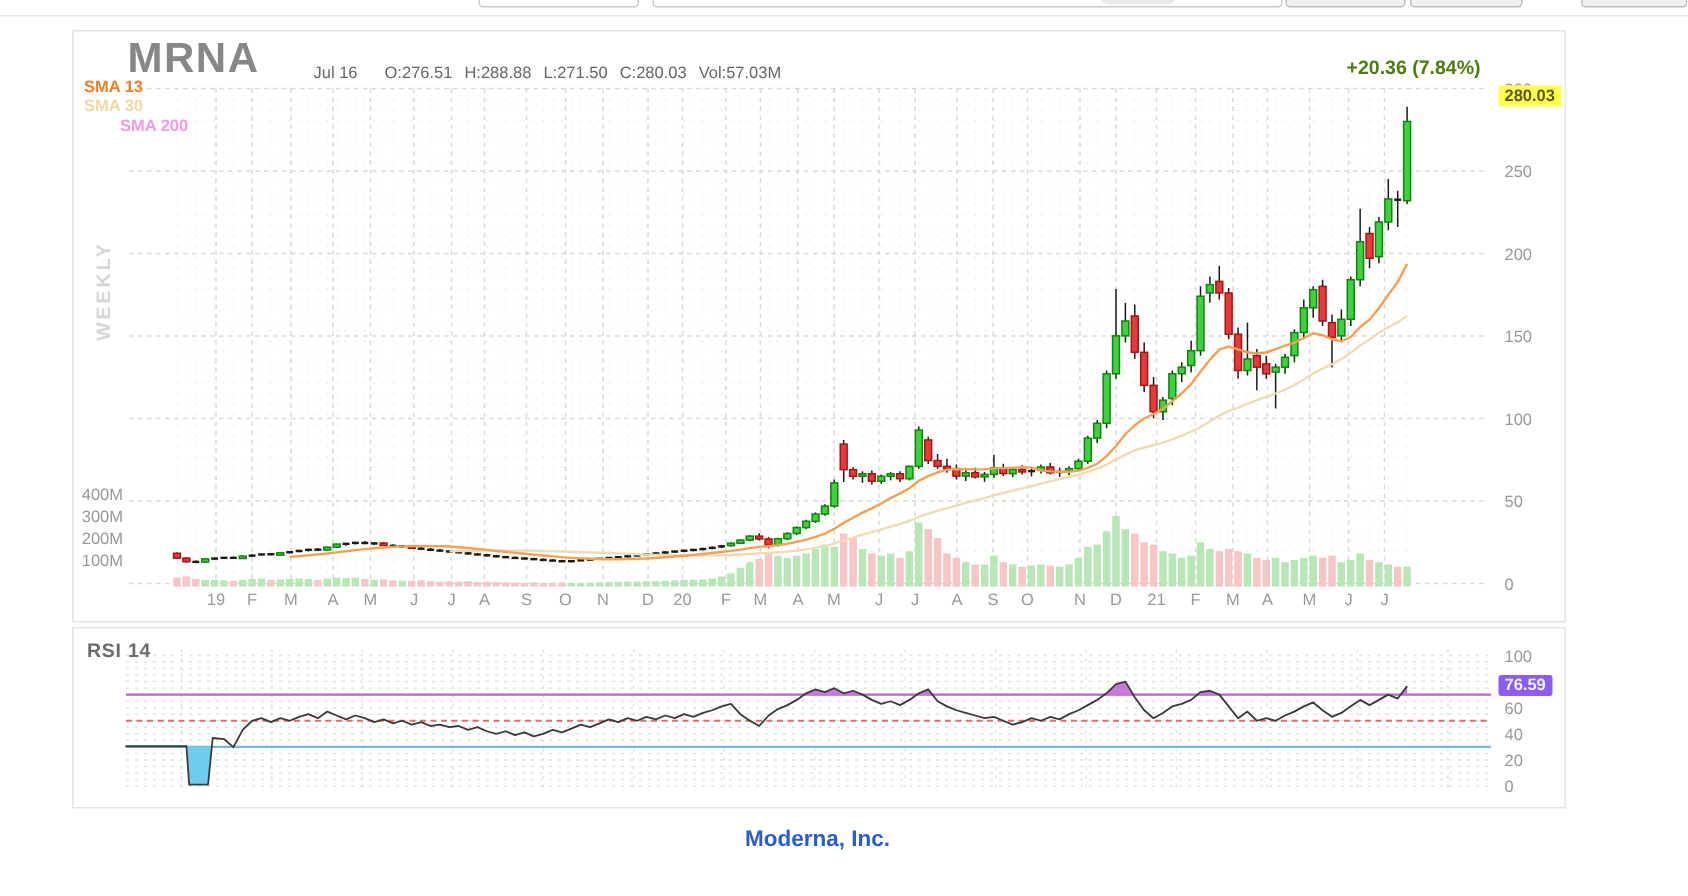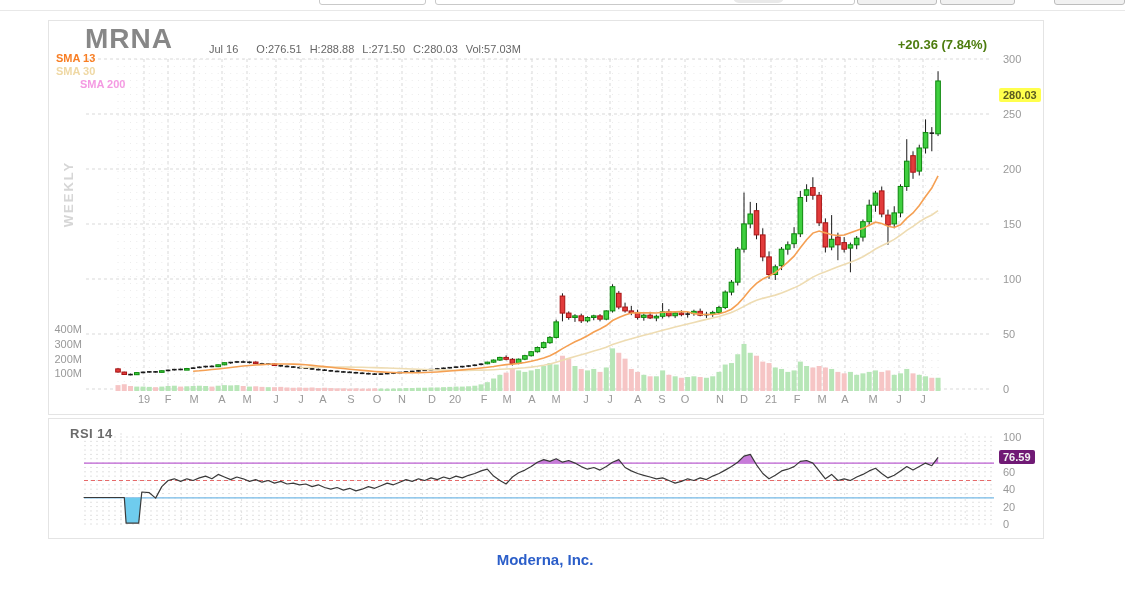--- a/index.html
+++ b/index.html
@@ -20,23 +20,23 @@
   .sym-title{position:absolute;left:36px;top:2px;font-size:28px;font-weight:bold;color:#878787;letter-spacing:1px;}
   .quote-row{position:absolute;left:160px;top:22px;font-size:11px;color:#666;white-space:nowrap;}
   .q-date{margin-right:18px;text-align:center;}
   .q{margin-right:8px;}
   .q-vol{}
   .change{position:absolute;top:16px;right:56px;font-size:13px;font-weight:bold;}
   .legend{position:absolute;left:7px;top:31px;font-size:11px;font-weight:bold;line-height:13px;}
   .watermark{position:absolute;left:-60px;top:165px;width:160px;height:16px;text-align:center;
              transform:rotate(-90deg);font-size:13px;font-weight:bold;color:#d6d6d6;letter-spacing:2px;}
   .badge{position:absolute;font-size:11px;font-weight:bold;padding:1px 4px;border-radius:2px;line-height:12px;}
-  .price-badge{left:950px;top:67px;}
+  .price-badge{left:950px;top:36px;}
   .rsi-badge{left:950px;top:31px;}
-  .rsi-title{position:absolute;left:9px;top:7px;font-size:13px;font-weight:bold;color:#6b6b6b;letter-spacing:.5px;margin-left:12px;}
+  .rsi-title{position:absolute;left:9px;top:7px;font-size:13px;font-weight:bold;color:#6b6b6b;letter-spacing:.5px;}
 
   .footer{position:absolute;left:48px;top:548px;width:994px;text-align:center;}
   .f-sym{color:#3a6bd0;font-size:13px;}
   .f-exch{color:#444;font-size:11px;margin-left:5px;}
   .f-company{color:#2b5ec9;font-size:15px;font-weight:bold;margin-top:3px;}
 </style>
 </head>
 <body>
 
 <div class="stage">
@@ -747,19 +747,19 @@
         <g>
           <text x="954" y="22" font-size="11" fill="#999" font-family="Liberation Sans, sans-serif">100</text>
           <text x="954" y="39.400000000000006" font-size="11" fill="#999" font-family="Liberation Sans, sans-serif">80</text>
           <text x="954" y="56.8" font-size="11" fill="#999" font-family="Liberation Sans, sans-serif">60</text>
           <text x="954" y="74.2" font-size="11" fill="#999" font-family="Liberation Sans, sans-serif">40</text>
           <text x="954" y="91.6" font-size="11" fill="#999" font-family="Liberation Sans, sans-serif">20</text>
           <text x="954" y="109" font-size="11" fill="#999" font-family="Liberation Sans, sans-serif">0</text>
         </g>
       </svg>
     <div class="rsi-title">RSI 14</div>
-    <div class="badge rsi-badge" style="background: #701a75; color: rgb(242, 242, 242);">76.59</div>
+    <div class="badge rsi-badge" style="background: #8b5cf6; color: rgb(242, 242, 242);">76.59</div>
   </div>
 
   <div class="footer">
     <div class="f-company">Moderna, Inc.</div>
   </div>
 </div>
 
 </body></html>

